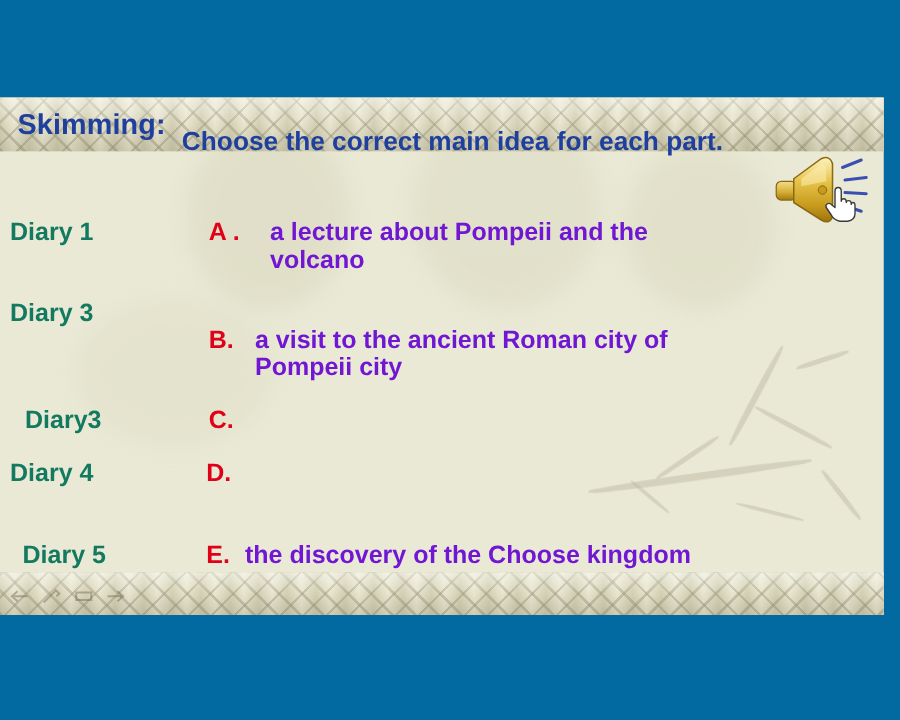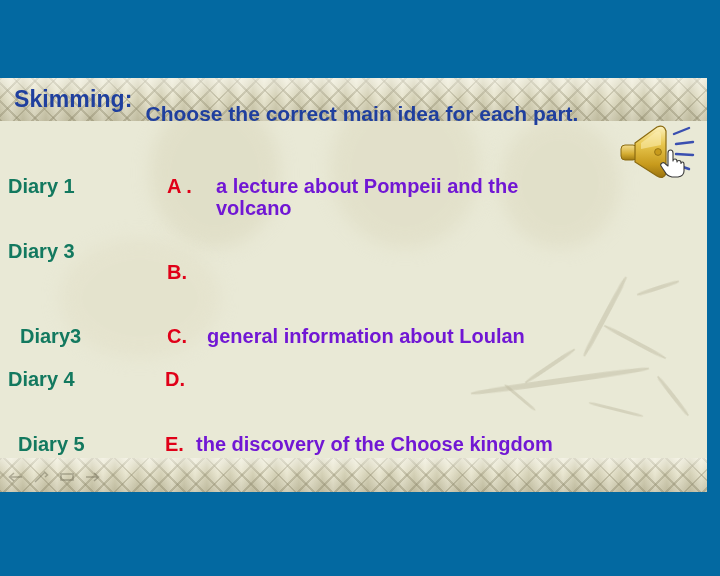--- a/index.html
+++ b/index.html
@@ -242,24 +242,25 @@
 
     <div id="body-area">
 
       <span class="diary-label" id="lbl-1">Diary 1</span>
       <span class="opt-letter" id="let-A">A .</span>
       <span class="opt-text" id="txt-A">a lecture  about Pompeii and the
     volcano</span>
 
       <span class="diary-label" id="lbl-2">Diary 3</span>
       <span class="opt-letter" id="let-B">B.</span>
+      <span class="opt-text" id="txt-B">a visit to the ancient Roman city of
+    Pompeii city</span>
 
       <span class="diary-label" id="lbl-3">Diary3</span>
       <span class="opt-letter" id="let-C">C.</span>
-      <span class="opt-text" id="txt-C">general information about Loulan</span>
 
       <span class="diary-label" id="lbl-4">Diary 4</span>
       <span class="opt-letter" id="let-D">D.</span>
 
       <span class="diary-label" id="lbl-5">Diary 5</span>
       <span class="opt-letter" id="let-E">E.</span>
       <span class="opt-text" id="txt-E">the discovery of the Choose kingdom</span>
 
     </div>
 

